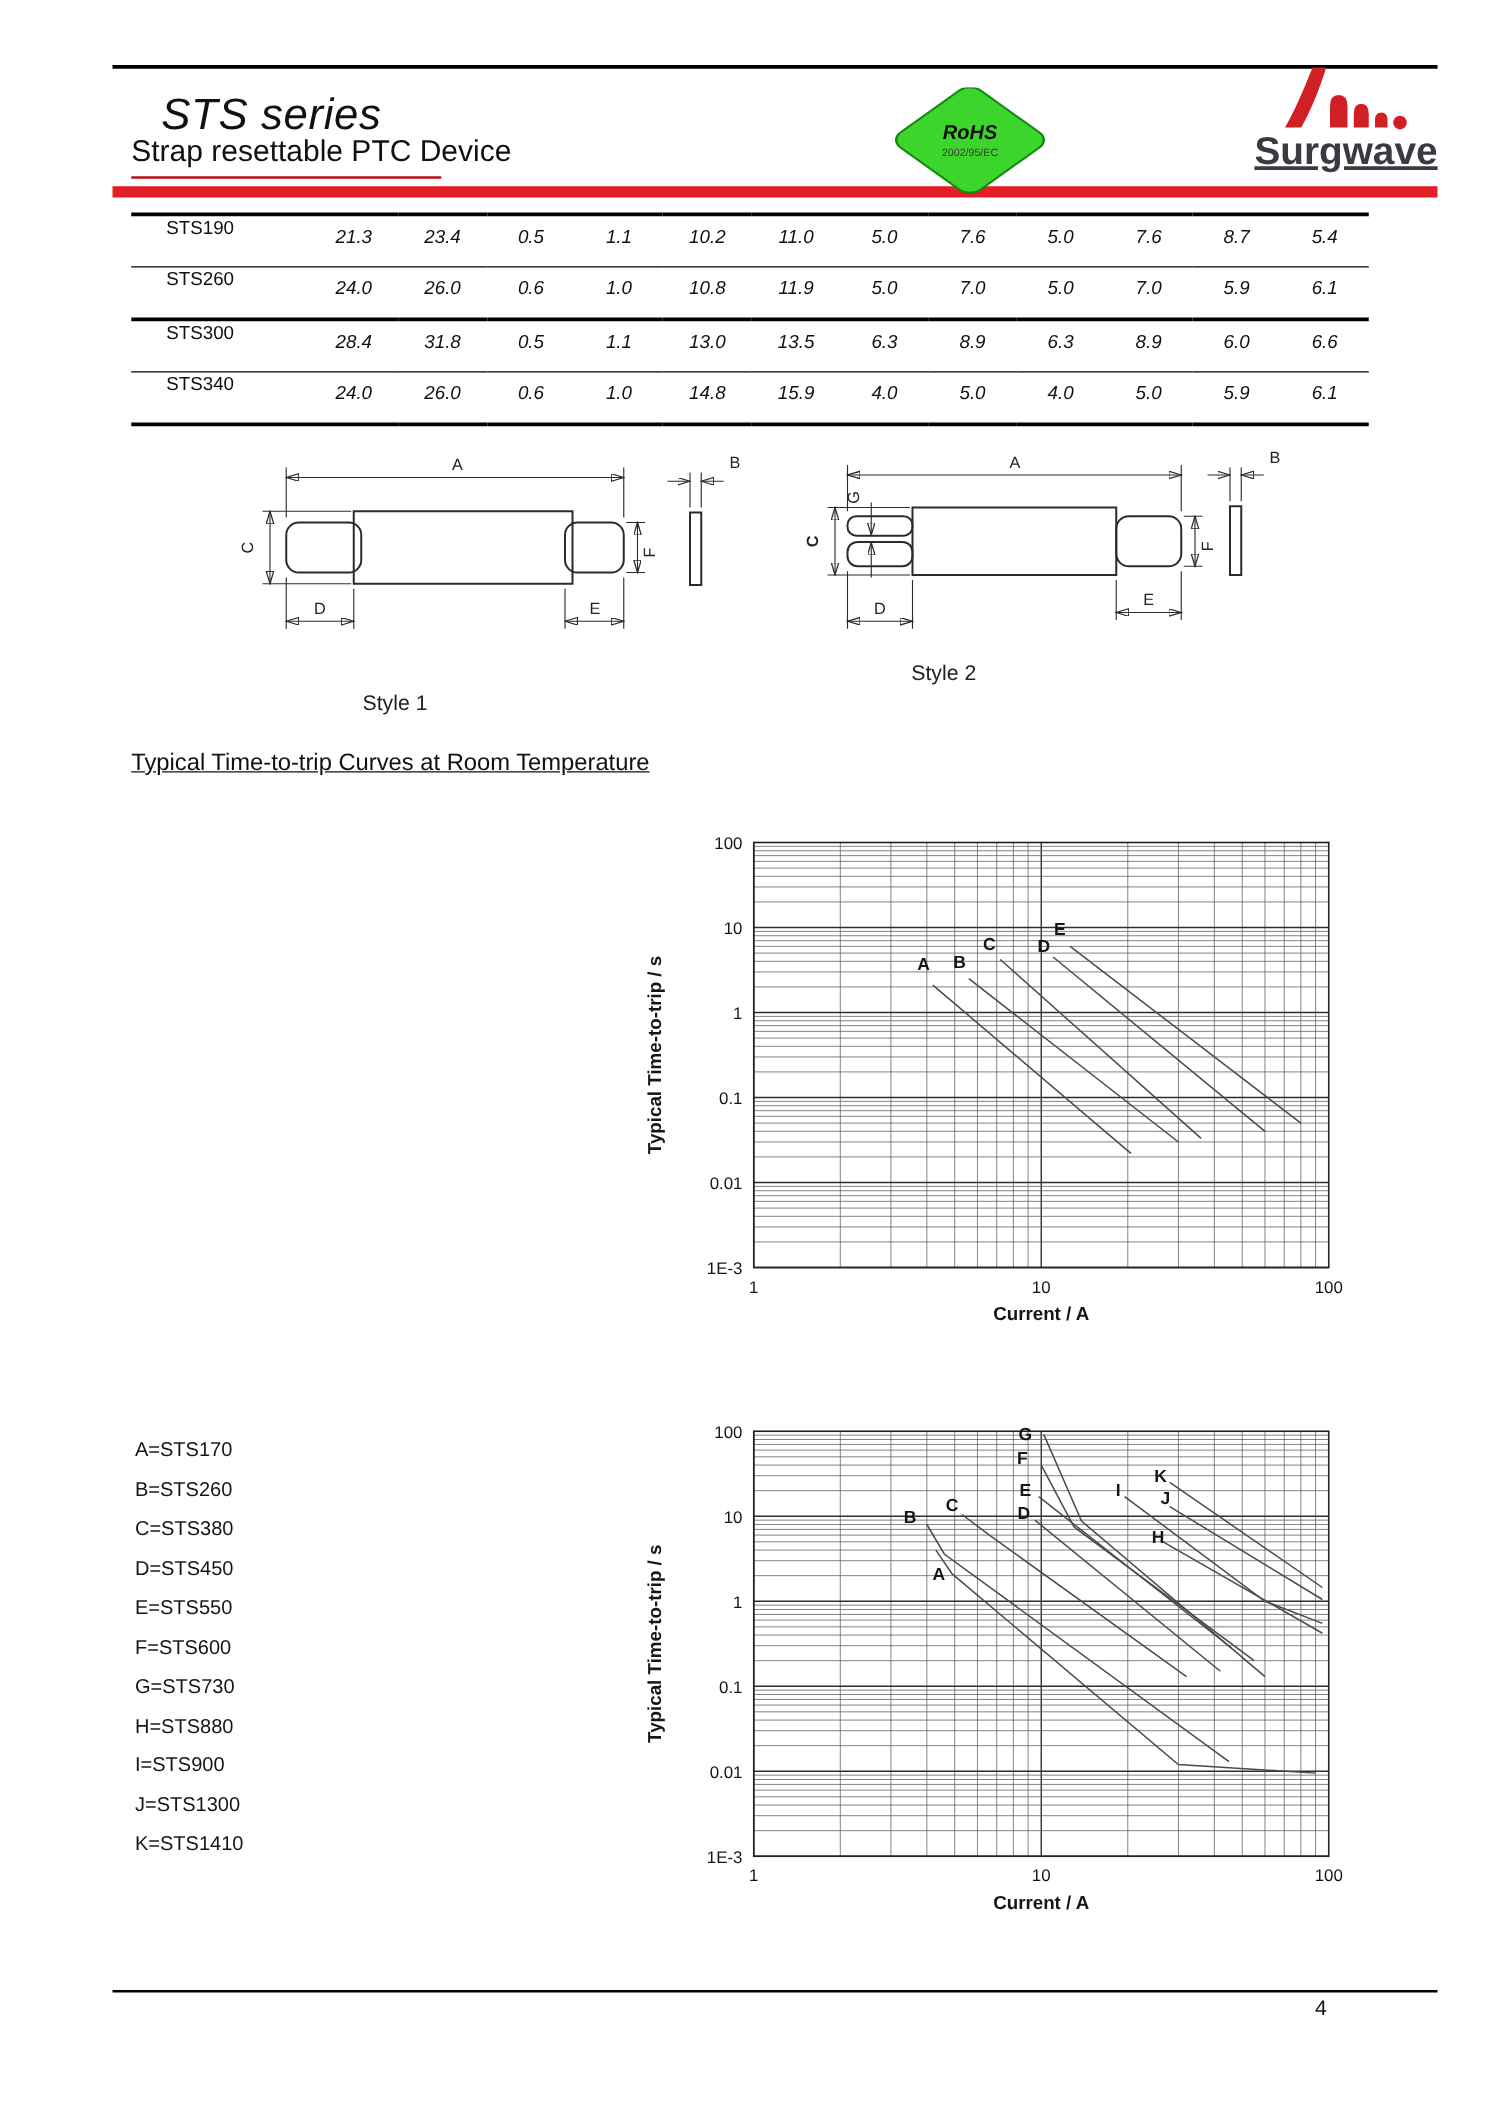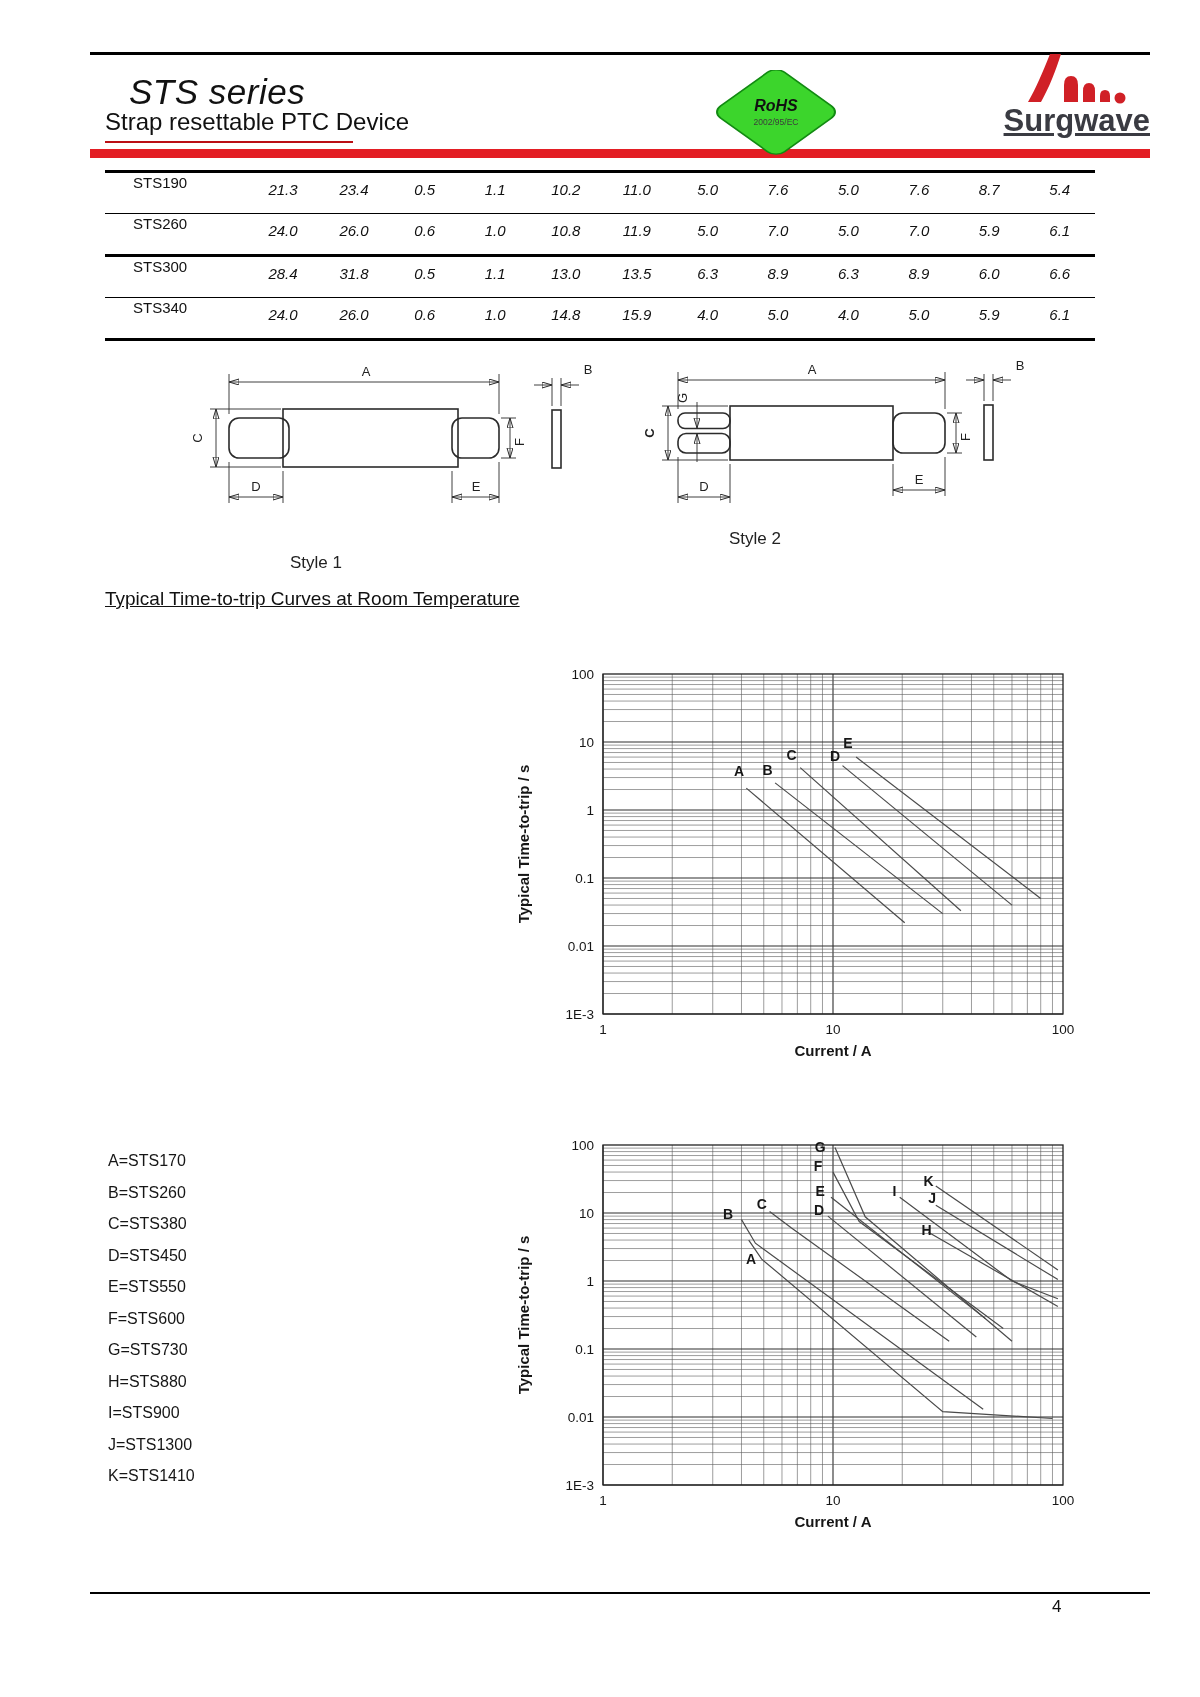--- a/index.html
+++ b/index.html
@@ -20,21 +20,21 @@
   #spec-table tr.b-thin td{border-bottom:1.5px solid #000;}
   #spec-table tr.b-thick td{border-bottom:3px solid #000;}
   td.part{width:118px;padding-left:28px;vertical-align:bottom;padding-bottom:22px;}
   td.val{text-align:center;vertical-align:top;padding-top:8px;width:72px;font-style:italic;}
   
   .draw line,.draw path,.draw rect{stroke:#2b2b2b;fill:none;}
   .body-line{stroke-width:1.6;}
   .dim{stroke-width:0.9;}
   .draw text{fill:#222;font-size:13px;font-family:"Liberation Sans",sans-serif;}
   .caption{font-size:17px;color:#222;}
-  #section-heading{left:105px;top:588px;font-size:19px;text-decoration:underline;}
+  #section-heading{left:105px;top:600px;font-size:19px;text-decoration:underline;}
   .legend{font-size:16px;color:#161616;}
   .legend .legend-title{height:32px;}
   .legend .legend-item{height:31.5px;}
   
   .chart .minor{stroke:#5a5a5a;stroke-width:0.6;}
   .chart .major{stroke:#2e2e2e;stroke-width:1.1;}
   .chart .frame{stroke:#222;stroke-width:1.3;fill:none;}
   .chart .curve{stroke:#4a4a4a;stroke-width:1.2;fill:none;}
   .chart text{fill:#161616;font-family:"Liberation Sans",sans-serif;}
   .chart .tick{font-size:13.5px;}

